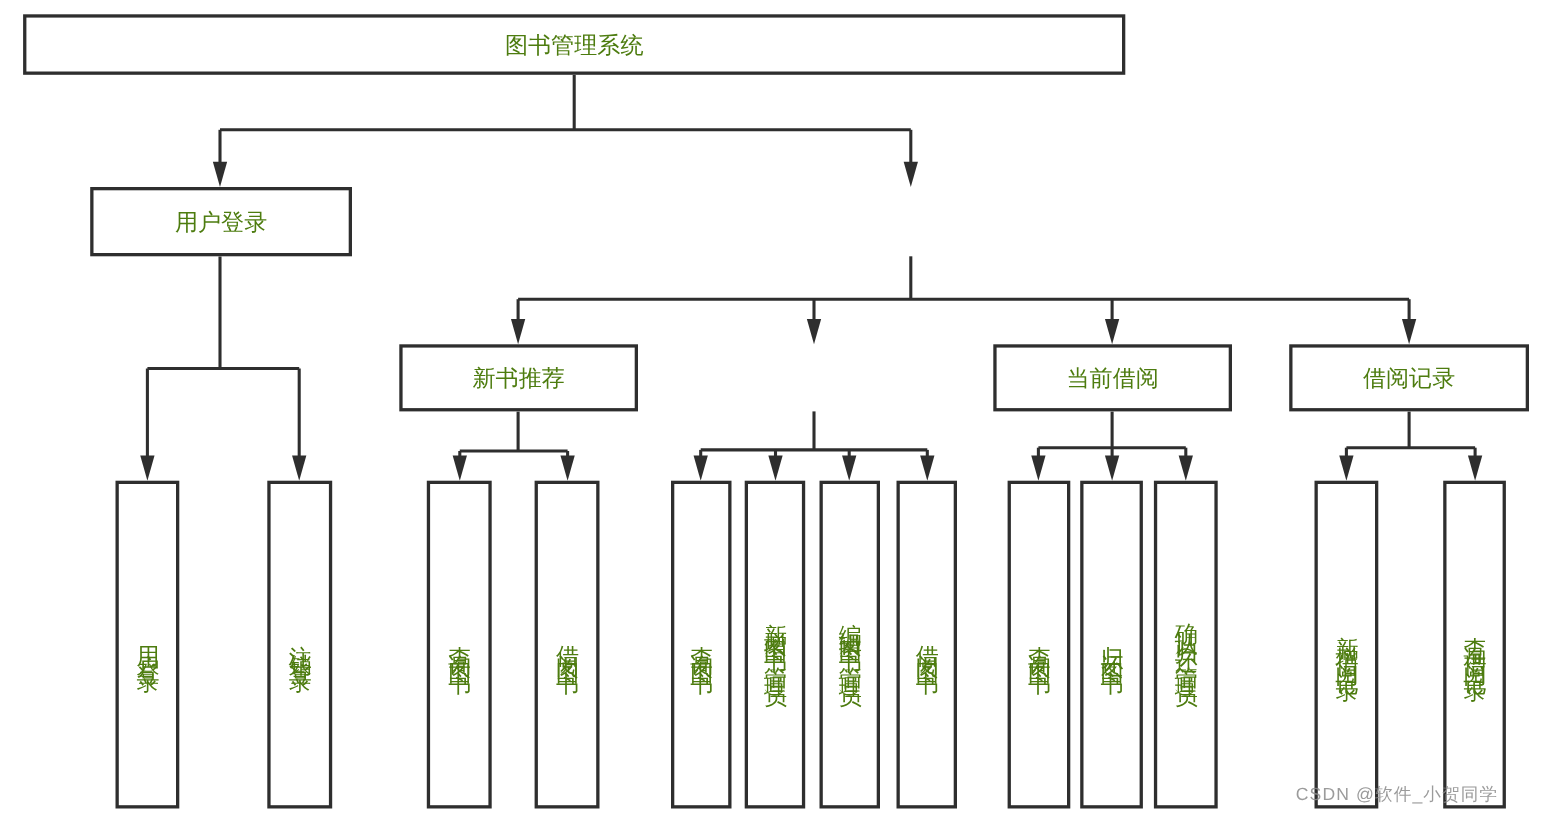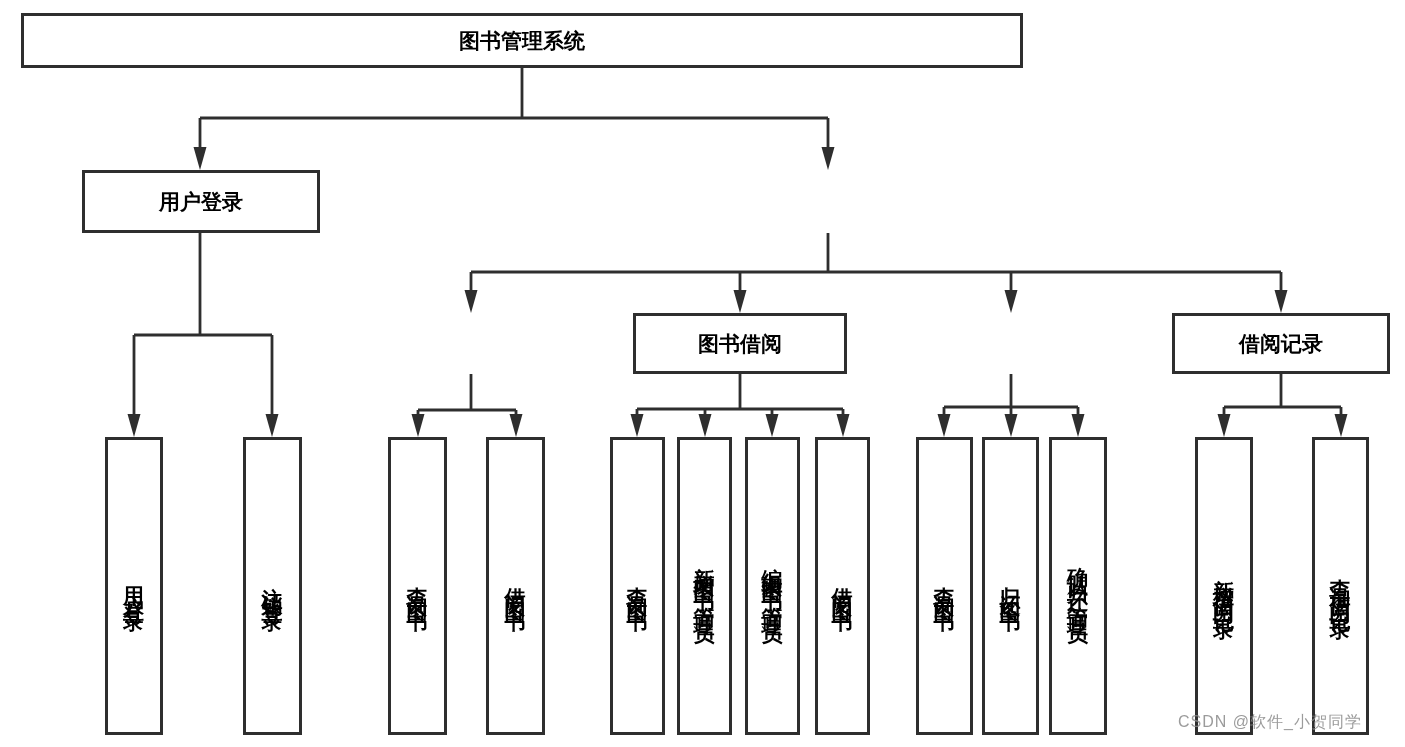--- a/index.html
+++ b/index.html
@@ -16,23 +16,22 @@
     box-sizing:border-box;
     background:#ffffff;
     border:3px solid #2e2e2e;
     display:flex;
     align-items:center;
     justify-content:center;
     color:#333333;
   }
   .node .lbl{
     font-size:21px;
-    color:#000000;
+    color:#4d7c0f;
     white-space:nowrap;
-    font-weight:bold;
   }
   .node.v .lbl{
     writing-mode:vertical-rl;
     text-orientation:mixed;
     letter-spacing:8px;
     font-size:21px;
     line-height:1;
   }
   .watermark{
     position:absolute;
@@ -116,22 +115,25 @@
   </svg>
 
   <div class="node" style="left:21px;top:13px;width:1002px;height:55px;">
     <span class="lbl">图书管理系统</span>
   </div>
 
   <div class="node" style="left:82px;top:170px;width:238px;height:63px;">
     <span class="lbl">用户登录</span>
   </div>
 
-  <div class="node" style="left:633px;top:313px;width:214px;height:61px;">
-    <span class="lbl">图书借阅</span>
+  <div class="node" style="left:363px;top:313px;width:217px;height:61px;">
+    <span class="lbl">新书推荐</span>
+  </div>
+  <div class="node" style="left:903px;top:313px;width:217px;height:61px;">
+    <span class="lbl">当前借阅</span>
   </div>
   <div class="node" style="left:1172px;top:313px;width:218px;height:61px;">
     <span class="lbl">借阅记录</span>
   </div>
 
   <div class="node v" style="left:105px;top:437px;width:58px;height:298px;">
     <span class="lbl">用户登录</span>
   </div>
   <div class="node v" style="left:243px;top:437px;width:59px;height:298px;">
     <span class="lbl">注销登录</span>

